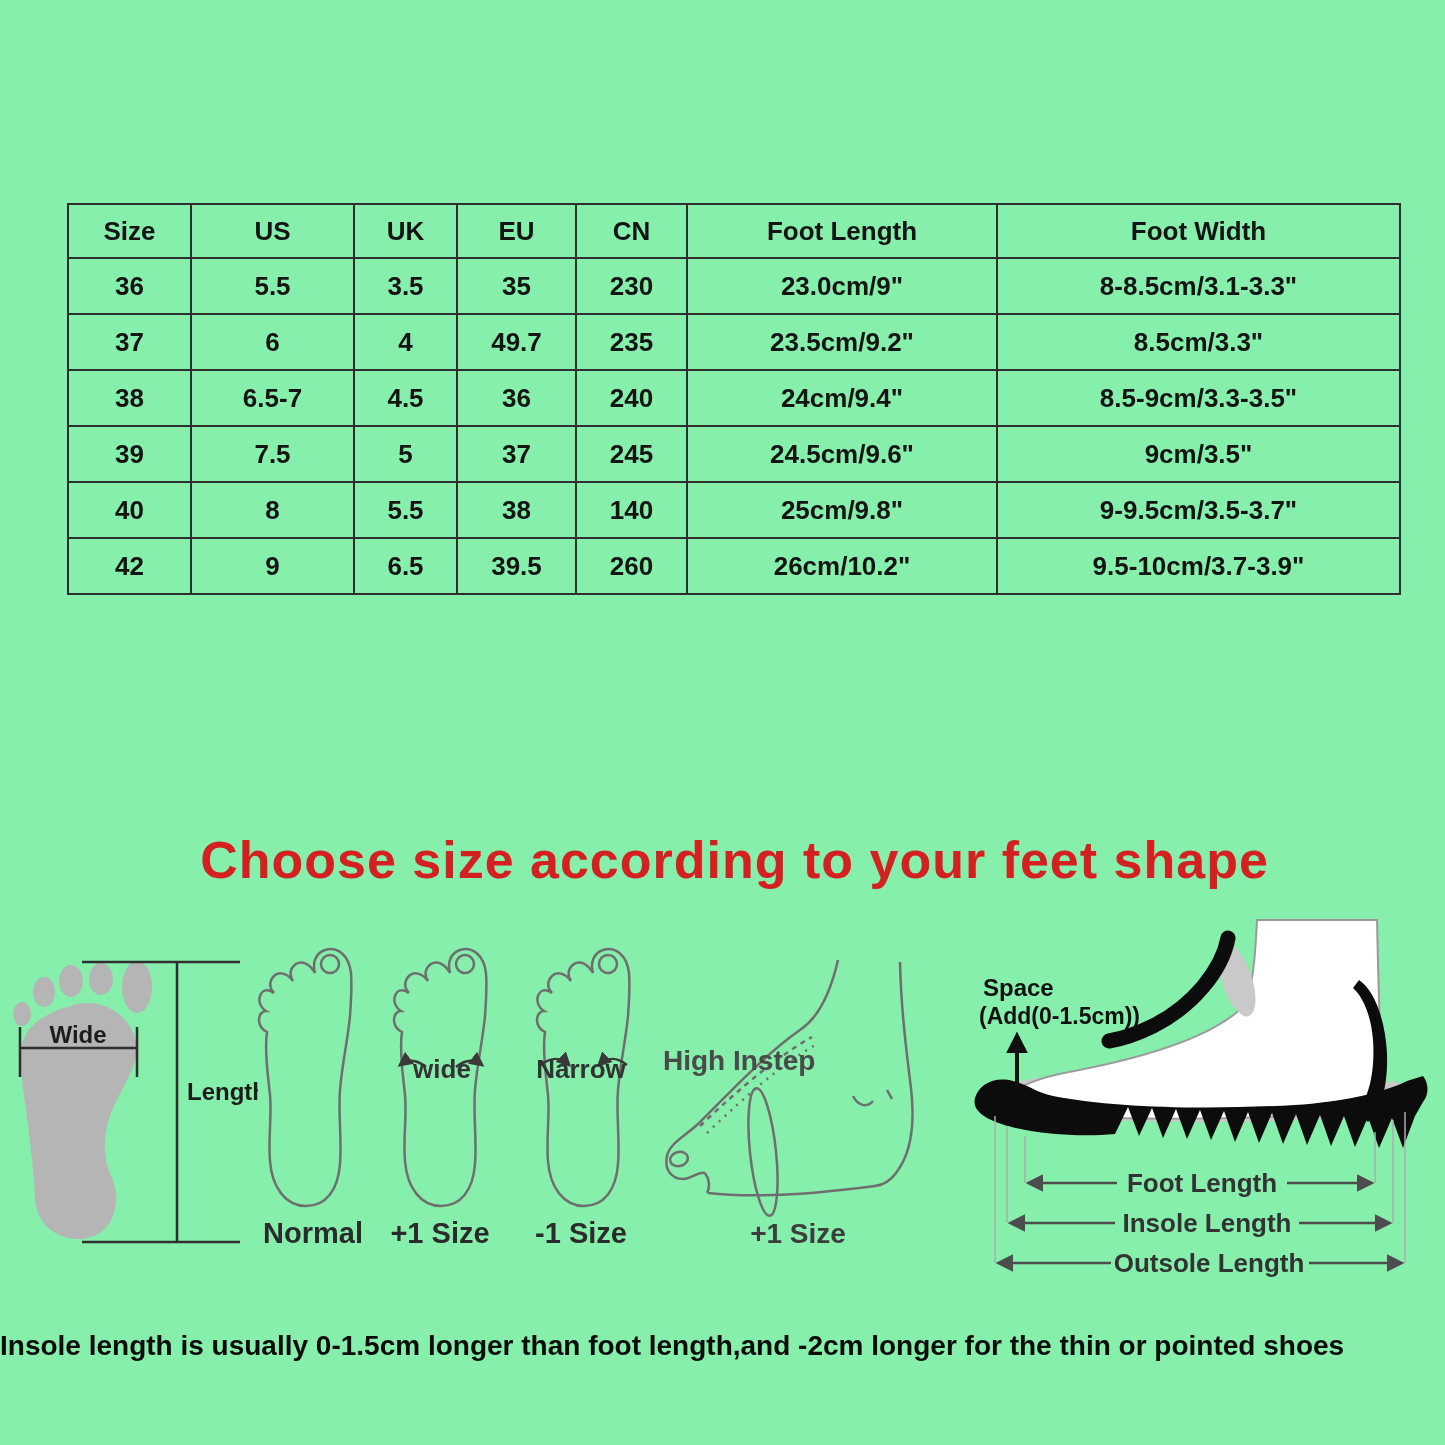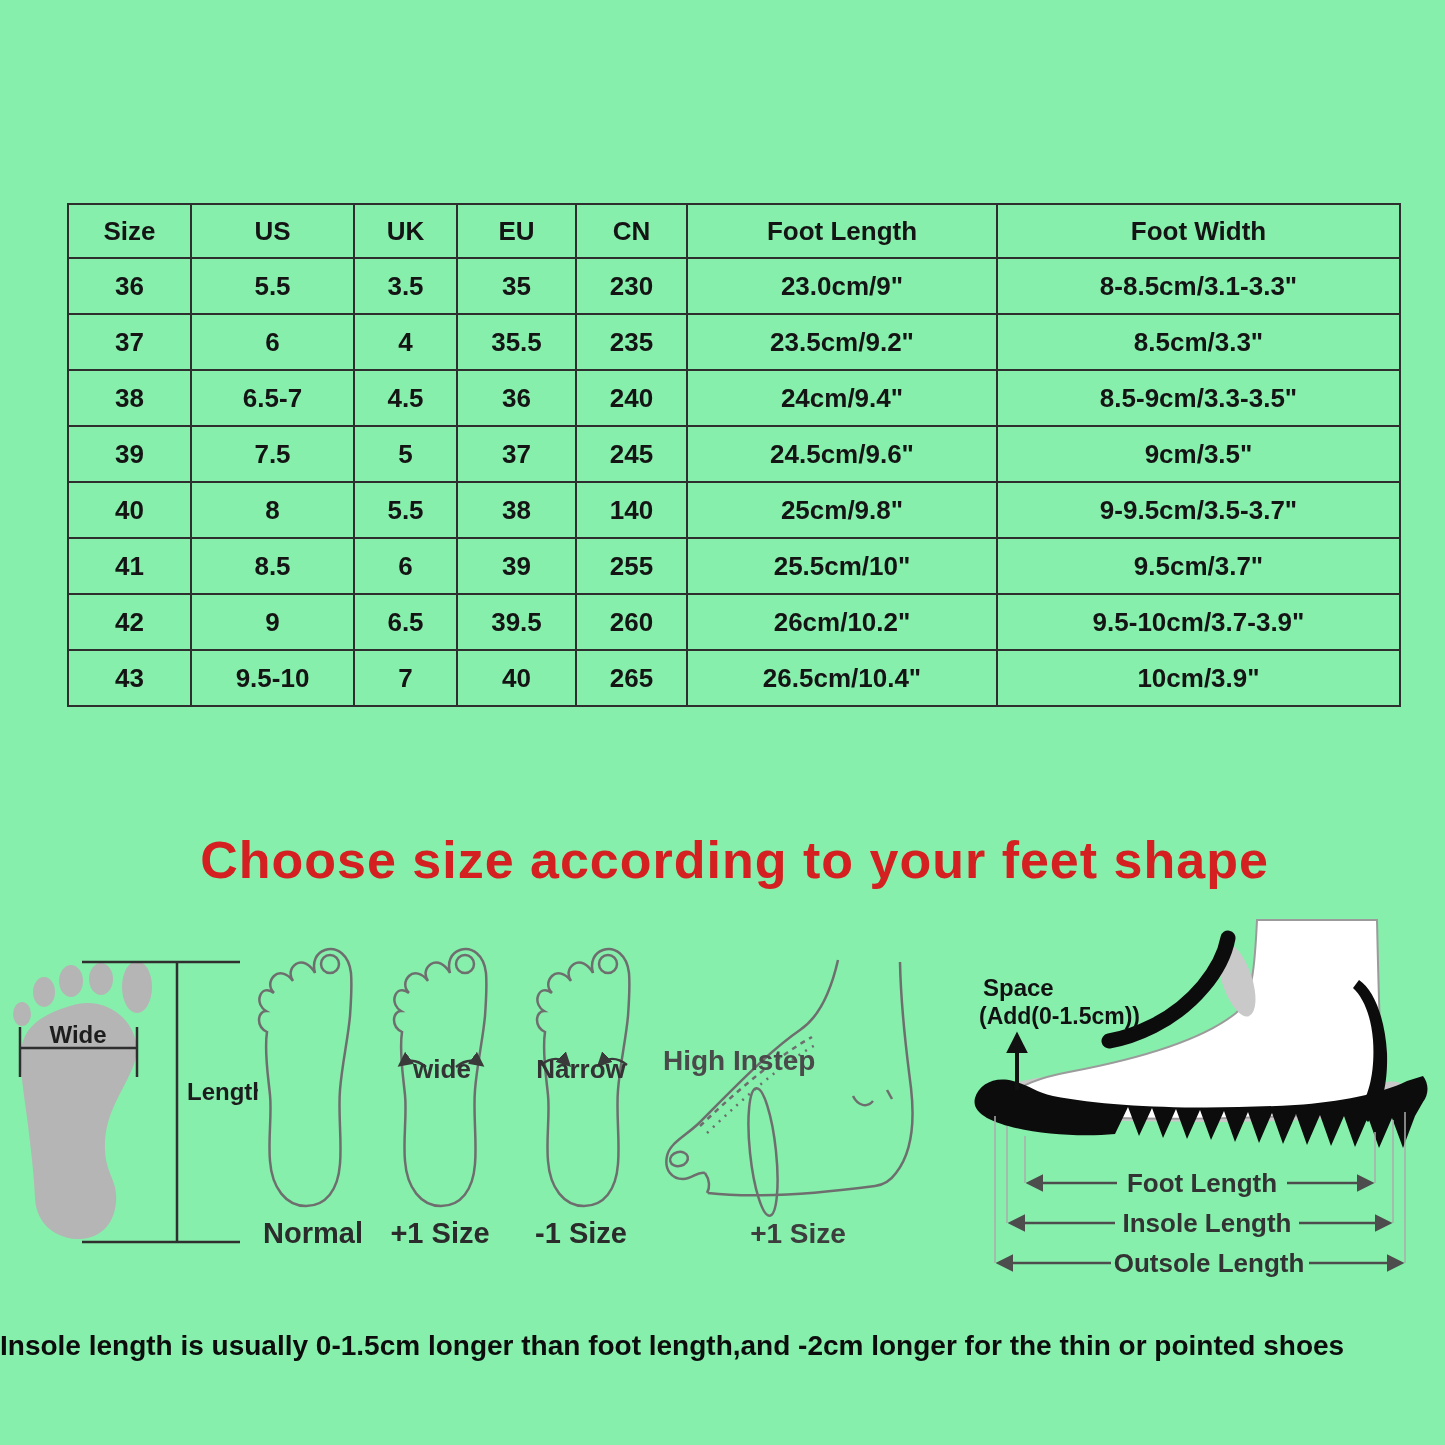--- a/index.html
+++ b/index.html
@@ -54,21 +54,21 @@
           <td>3.5</td>
           <td>35</td>
           <td>230</td>
           <td>23.0cm/9"</td>
           <td>8-8.5cm/3.1-3.3"</td>
         </tr>
         <tr>
           <td>37</td>
           <td>6</td>
           <td>4</td>
-          <td>35.5</td>
+          <td>49.7</td>
           <td>235</td>
           <td>23.5cm/9.2"</td>
           <td>8.5cm/3.3"</td>
         </tr>
         <tr>
           <td>38</td>
           <td>6.5-7</td>
           <td>4.5</td>
           <td>36</td>
           <td>240</td>
@@ -87,45 +87,27 @@
         <tr>
           <td>40</td>
           <td>8</td>
           <td>5.5</td>
           <td>38</td>
           <td>140</td>
           <td>25cm/9.8"</td>
           <td>9-9.5cm/3.5-3.7"</td>
         </tr>
         <tr>
-          <td>41</td>
-          <td>8.5</td>
-          <td>6</td>
-          <td>39</td>
-          <td>255</td>
-          <td>25.5cm/10"</td>
-          <td>9.5cm/3.7"</td>
-        </tr>
-        <tr>
           <td>42</td>
           <td>9</td>
           <td>6.5</td>
           <td>39.5</td>
           <td>260</td>
           <td>26cm/10.2"</td>
           <td>9.5-10cm/3.7-3.9"</td>
-        </tr>
-        <tr>
-          <td>43</td>
-          <td>9.5-10</td>
-          <td>7</td>
-          <td>40</td>
-          <td>265</td>
-          <td>26.5cm/10.4"</td>
-          <td>10cm/3.9"</td>
         </tr>
       </tbody>
   </table>
 
   <div class="big-heading">Choose size according to your feet shape</div>
 
   <svg class="dia" style="left:8px;top:940px" width="250" height="330" viewBox="0 0 250 330">
     <g fill="#b5b5b5">
       <ellipse cx="14" cy="74" rx="9" ry="12"></ellipse>
       <ellipse cx="36" cy="52" rx="11" ry="15"></ellipse>

